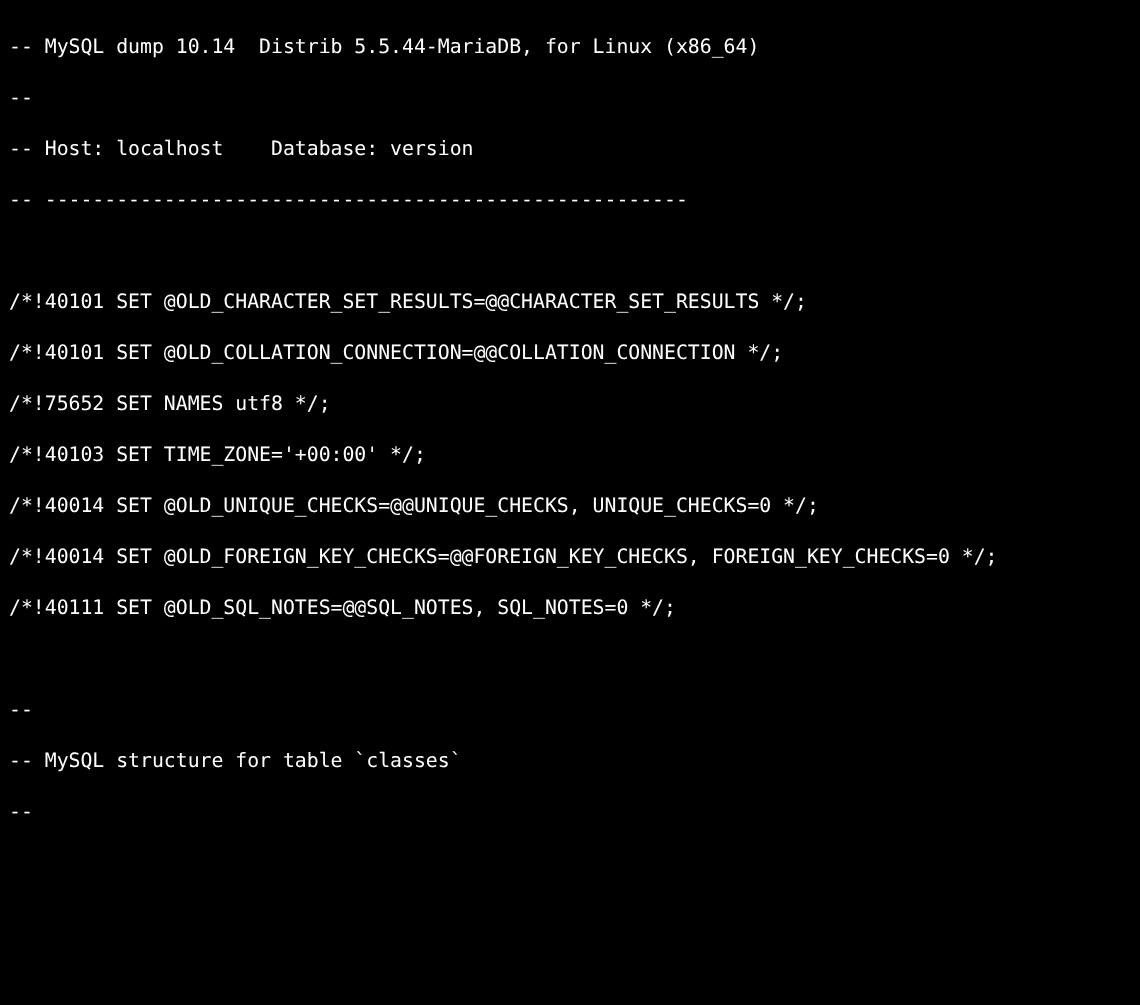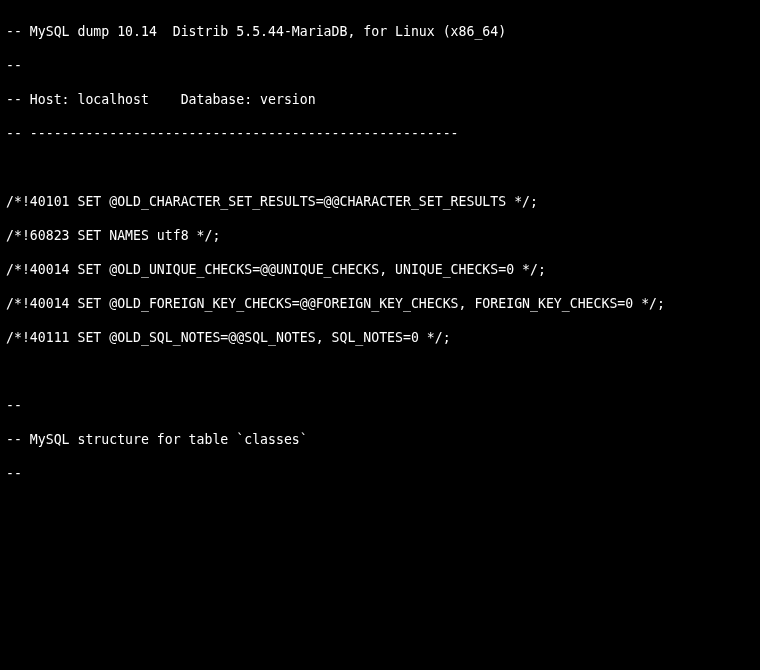--- a/index.html
+++ b/index.html
@@ -25,21 +25,23 @@
 </head>
 <body>
 
 <div class="term">
 <div class="line">-- MySQL dump 10.14  Distrib 5.5.44-MariaDB, for Linux (x86_64)</div>
 <div class="line">--</div>
 <div class="line">-- Host: localhost    Database: version</div>
 <div class="line">-- ------------------------------------------------------</div>
 <div class="line">&nbsp;</div>
 <div class="line">/*!40101 SET @OLD_CHARACTER_SET_RESULTS=@@CHARACTER_SET_RESULTS */;</div>
-<div class="line">/*!60823 SET NAMES utf8 */;</div>
+<div class="line">/*!40101 SET @OLD_COLLATION_CONNECTION=@@COLLATION_CONNECTION */;</div>
+<div class="line">/*!75652 SET NAMES utf8 */;</div>
+<div class="line">/*!40103 SET TIME_ZONE='+00:00' */;</div>
 <div class="line">/*!40014 SET @OLD_UNIQUE_CHECKS=@@UNIQUE_CHECKS, UNIQUE_CHECKS=0 */;</div>
 <div class="line">/*!40014 SET @OLD_FOREIGN_KEY_CHECKS=@@FOREIGN_KEY_CHECKS, FOREIGN_KEY_CHECKS=0 */;</div>
 <div class="line">/*!40111 SET @OLD_SQL_NOTES=@@SQL_NOTES, SQL_NOTES=0 */;</div>
 <div class="line">&nbsp;</div>
 <div class="line">--</div>
 <div class="line">-- MySQL structure for table `classes`</div>
 <div class="line">--</div>
 
 
 

